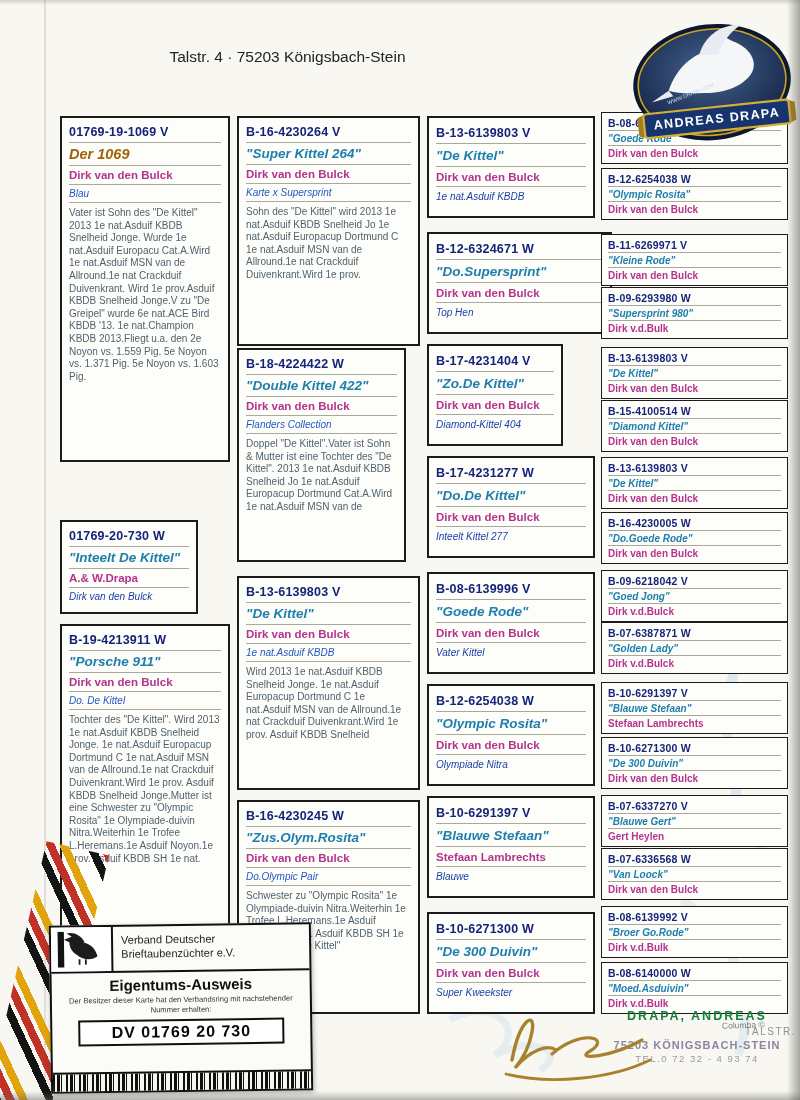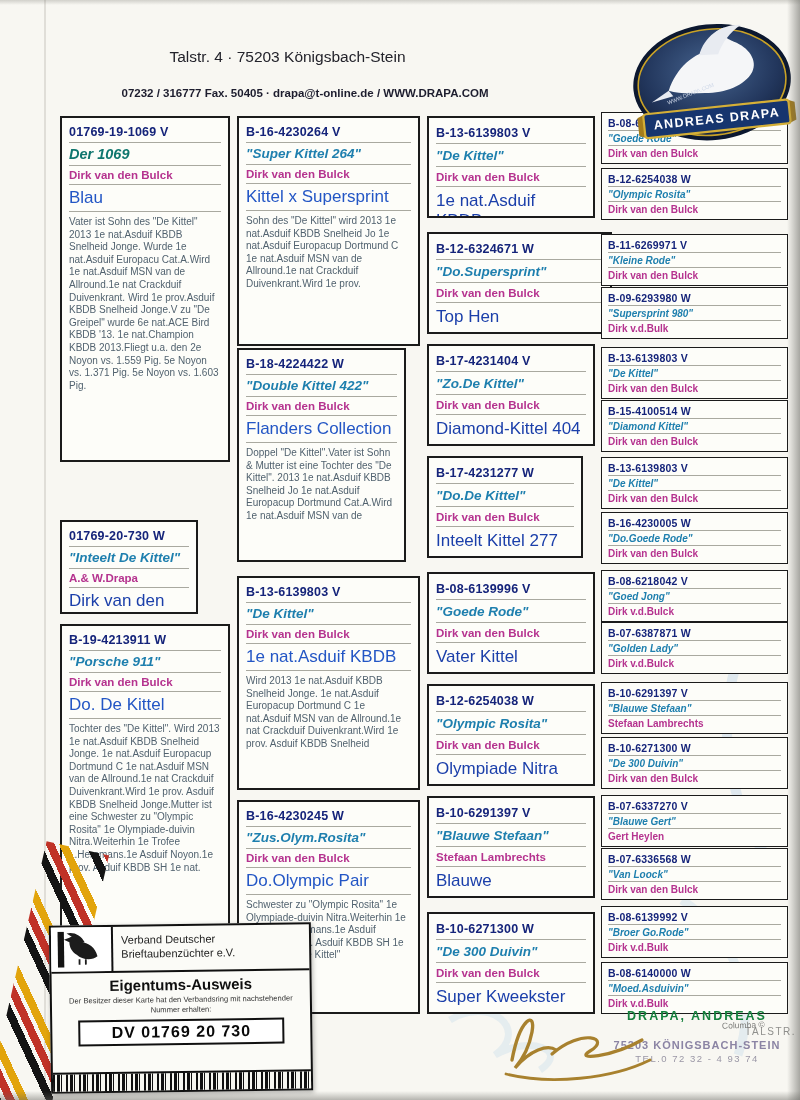--- a/index.html
+++ b/index.html
@@ -26,23 +26,23 @@
     font-size:11.5px; font-weight:600; color:#1d1d2e; }
 
   
   .bbox { position:absolute; background:#fdfdf9; border:2px solid #1b1b1b; padding:4px 7px; overflow:hidden; z-index:4; }
   .sbox { position:absolute; left:601px; width:187px; height:52px; background:#fdfdf9;
     border:1.5px solid #1b1b1b; padding:2px 6px; overflow:hidden; z-index:4; }
   .row { padding:3px 0; border-bottom:1px solid #a9a9a0; }
   .row.last { border-bottom:none; }
   .ring { font-weight:bold; color:#15247a; font-size:12.5px; letter-spacing:.2px; }
   .name { font-weight:bold; font-style:italic; color:#1e7fae; font-size:13.5px; }
-  .name.big { font-size:14.5px; color:#0f766e; }
+  .name.big { font-size:14.5px; color:#a16207; }
   .breeder { font-weight:bold; color:#b5338f; font-size:11.5px; }
-  .info { color:#2356c5; font-size:17px; }
+  .info { color:#2356c5; font-size:10px;font-style:italic; }
   .info.dark { color:#1b3faa; }
   .bodytext { color:#51626f; font-size:10px; line-height:1.26; padding-top:4px; }
   .col3box .row { padding:3.5px 0; }
   .sbox .row { padding:1.5px 0; }
   .sbox .ring { font-size:10.5px; }
   .sbox .name { font-size:10px; }
   .sbox .breeder { font-size:10px; }
 
   .stamm-label { position:absolute; left:54px; top:495px; width:176px; height:22px; z-index:4;
     border:1px solid #3a3a3a; background:#fcfcf8; font-size:10.5px; color:#222; padding:4px 0 0 10px; }
@@ -91,21 +91,20 @@
 
 <div class="page">
 
   <svg class="watermark" viewBox="0 0 380 480" fill="none">
     <path d="M330 30 C290 110 305 200 352 265" stroke="#c6daea" stroke-width="10" opacity="0.5"></path>
     <path d="M262 300 C315 335 338 400 318 455" stroke="#cdddeb" stroke-width="9" opacity="0.45"></path>
     <path d="M30 420 C70 395 110 430 75 455 C110 435 150 450 120 470" stroke="#cfdfec" stroke-width="7" opacity="0.45"></path>
   </svg>
 
   <div class="hdr-addr">Talstr. 4  ·  75203 Königsbach-Stein</div>
-  <div class="hdr-contact">07232 / 316777 Fax. 50405  ·  drapa@t-online.de / WWW.DRAPA.COM</div>
 
   <div class="logo">
     <svg width="162" height="142" viewBox="0 0 162 142">
       <defs>
         <radialGradient id="lg" cx="0.5" cy="0.38" r="0.75">
           <stop offset="0" stop-color="#46648f"></stop>
           <stop offset="0.6" stop-color="#22365c"></stop>
           <stop offset="1" stop-color="#0d1830"></stop>
         </radialGradient>
       </defs>
@@ -145,21 +144,21 @@
     <div class="row name">"Porsche 911"</div>
     <div class="row breeder">Dirk van den Bulck</div>
     <div class="row info">Do. De Kittel</div>
     <div class="bodytext">Tochter des "De Kittel". Wird 2013 1e nat.Asduif KBDB Snelheid Jonge. 1e nat.Asduif Europacup Dortmund C 1e nat.Asduif MSN van de Allround.1e nat Crackduif Duivenkrant.Wird 1e prov. Asduif KBDB Snelheid Jonge.Mutter ist eine  Schwester  zu "Olympic Rosita"  1e  Olympiade-duivin Nitra.Weiterhin 1e Trofee L.Heremans.1e Asduif Noyon.1e prov. Asduif KBDB SH 1e nat.</div>
   </div>
 
   <div class="bbox" style="left:237px;top:116px;width:183px;height:230px">
     <div class="row ring">B-16-4230264 V</div>
     <div class="row name">"Super Kittel  264"</div>
     <div class="row breeder">Dirk van den Bulck</div>
-    <div class="row info">Kittel x Supersprint</div>
+    <div class="row info">Karte x Supersprint</div>
     <div class="bodytext">Sohn des "De Kittel" wird 2013 1e nat.Asduif KBDB Snelheid Jo 1e nat.Asduif Europacup Dortmund C 1e nat.Asduif MSN van de Allround.1e nat Crackduif Duivenkrant.Wird 1e prov.</div>
   </div>
   <div class="bbox" style="left:237px;top:348px;width:169px;height:214px">
     <div class="row ring">B-18-4224422 W</div>
     <div class="row name">"Double Kittel 422"</div>
     <div class="row breeder">Dirk van den Bulck</div>
     <div class="row info">Flanders Collection</div>
     <div class="bodytext">Doppel "De Kittel".Vater ist Sohn &amp; Mutter ist eine Tochter des "De Kittel". 2013 1e nat.Asduif KBDB Snelheid Jo 1e nat.Asduif Europacup Dortmund Cat.A.Wird 1e nat.Asduif MSN van de</div>
   </div>
   <div class="bbox" style="left:237px;top:576px;width:183px;height:214px">
@@ -182,27 +181,27 @@
     <div class="row name">"De Kittel"</div>
     <div class="row breeder">Dirk van den Bulck</div>
     <div class="row info dark last">1e nat.Asduif KBDB</div>
   </div>
   <div class="bbox col3box" style="left:427px;top:232px;width:185px;height:102px">
     <div class="row ring">B-12-6324671 W</div>
     <div class="row name">"Do.Supersprint"</div>
     <div class="row breeder">Dirk van den Bulck</div>
     <div class="row info dark last">Top Hen</div>
   </div>
-  <div class="bbox col3box" style="left:427px;top:344px;width:168px;height:102px">
+  <div class="bbox col3box" style="left:427px;top:344px;width:136px;height:102px">
     <div class="row ring">B-17-4231404 V</div>
     <div class="row name">"Zo.De Kittel"</div>
     <div class="row breeder">Dirk van den Bulck</div>
     <div class="row info dark last">Diamond-Kittel 404</div>
   </div>
-  <div class="bbox col3box" style="left:427px;top:456px;width:156px;height:102px">
+  <div class="bbox col3box" style="left:427px;top:456px;width:168px;height:102px">
     <div class="row ring">B-17-4231277 W</div>
     <div class="row name">"Do.De Kittel"</div>
     <div class="row breeder">Dirk van den Bulck</div>
     <div class="row info dark last">Inteelt Kittel 277</div>
   </div>
   <div class="bbox col3box" style="left:427px;top:572px;width:168px;height:102px">
     <div class="row ring">B-08-6139996 V</div>
     <div class="row name">"Goede Rode"</div>
     <div class="row breeder">Dirk van den Bulck</div>
     <div class="row info dark last">Vater Kittel</div>
@@ -260,21 +259,21 @@
     <div class="row ring">B-13-6139803 V</div>
     <div class="row name">"De Kittel"</div>
     <div class="row breeder last">Dirk van den Bulck</div>
   </div>
   <div class="sbox" style="top:512px">
     <div class="row ring">B-16-4230005 W</div>
     <div class="row name">"Do.Goede Rode"</div>
     <div class="row breeder last">Dirk van den Bulck</div>
   </div>
   <div class="sbox" style="top:570px">
-    <div class="row ring">B-08-6218042 V</div>
+    <div class="row ring">B-09-6218042 V</div>
     <div class="row name">"Goed Jong"</div>
     <div class="row breeder last">Dirk v.d.Bulck</div>
   </div>
   <div class="sbox" style="top:622px">
     <div class="row ring">B-07-6387871 W</div>
     <div class="row name">"Golden Lady"</div>
     <div class="row breeder last">Dirk v.d.Bulck</div>
   </div>
   <div class="sbox" style="top:682px">
     <div class="row ring">B-10-6291397 V</div>

